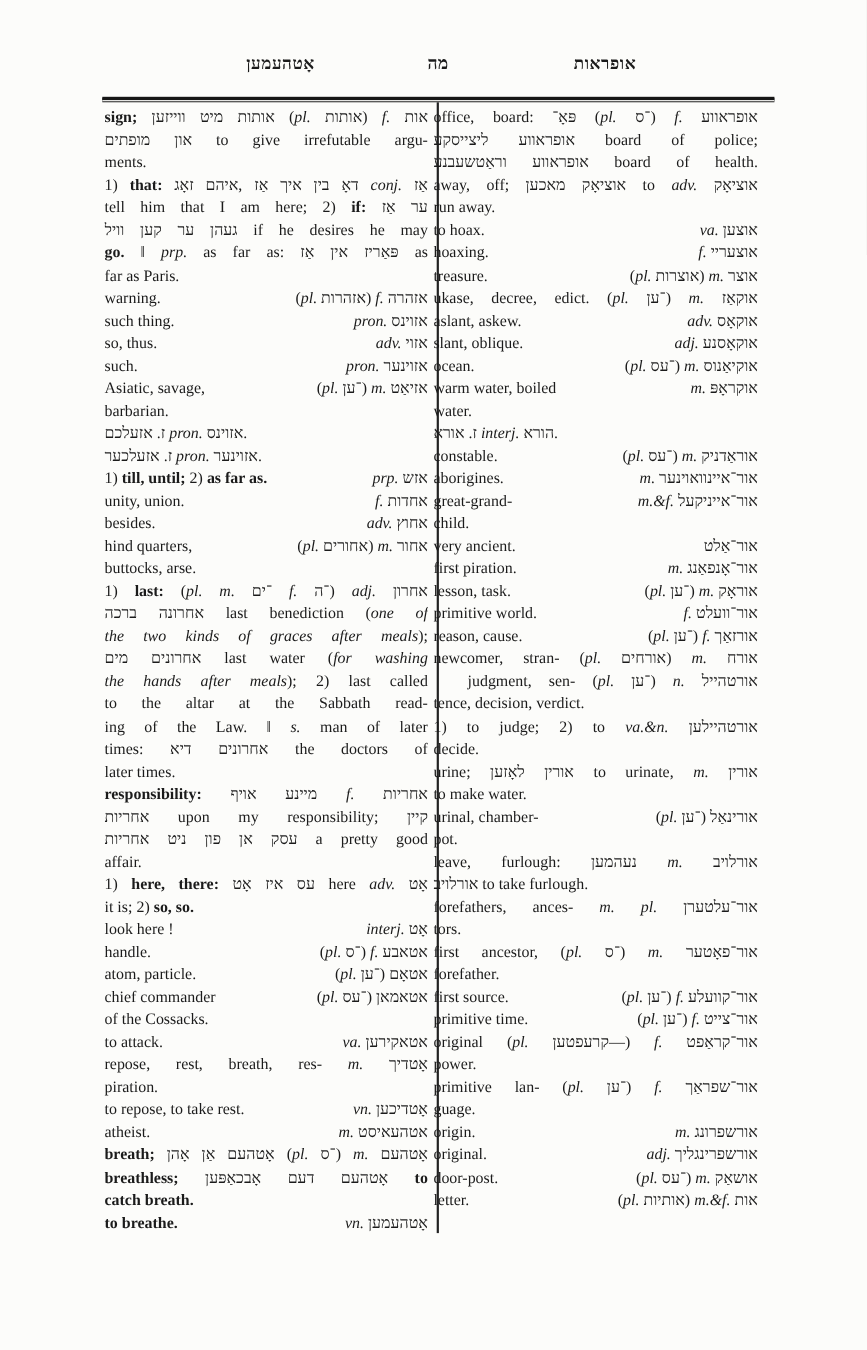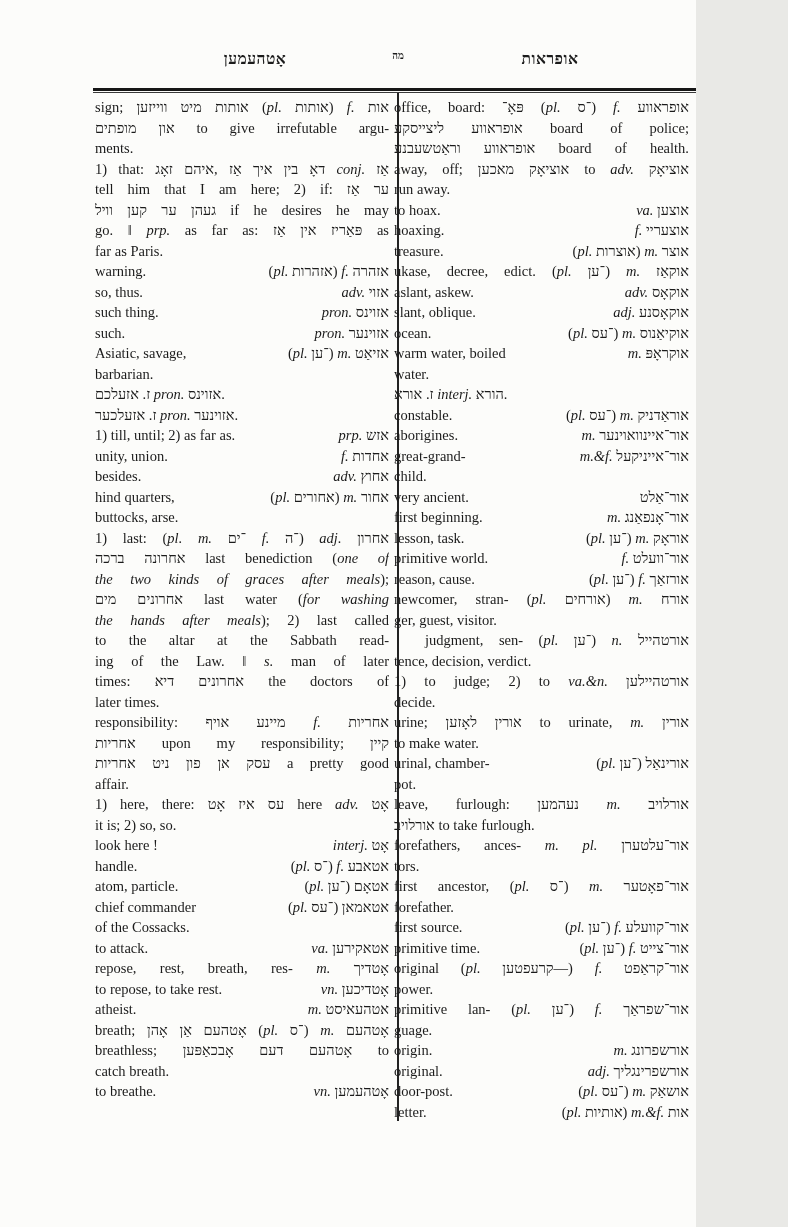--- a/index.html
+++ b/index.html
@@ -1,33 +1,33 @@
 <!DOCTYPE html>
 <html><head>
 <meta charset="utf-8">
 <style>
   html,body{margin:0;padding:0;background:#e9e9e6;}
   .page{
     position:relative;
-    width:696px;height:1227px;
+    width:788px;height:1227px;
     background:#fcfcfa;
     color:#1b1b1b;
     font-family:"Liberation Serif","DejaVu Serif","DejaVu Sans",serif;
     overflow:hidden;
   }
   .running-header{position:absolute;top:50px;left:0;width:788px;height:26px;}
   .catchword{
     position:absolute;display:inline-block;text-align:center;
     font-weight:bold;font-size:15.5px;letter-spacing:.5px;
   }
   .catchword.left{left:165px;width:180px;}
   .catchword.right{left:460px;width:180px;}
   .page-number{
     position:absolute;left:370px;width:56px;text-align:center;
-    font-weight:bold;font-size:10px;
+    font-weight:bold;font-size:16px;
   }
   .header-rule{
     position:absolute;top:88px;left:93px;width:611px;height:3px;
     background:#161616;border-bottom:1px solid #fcfcfa;box-shadow:0 1px 0 #3a3a3a;
   }
   .column-divider{
     position:absolute;top:93px;left:397px;width:2px;height:1028px;
     background:#222;
   }
   .col{
@@ -36,21 +36,21 @@
   .col.left{left:95px;width:294px;}
   .col.right{left:394px;width:295px;}
   .ln{
     height:20.5px;line-height:20.5px;font-size:14.5px;
     white-space:pre-wrap;overflow:hidden;
   }
   .ln.j{text-align:justify;text-align-last:justify;}
   .ln.r{text-align:left;}
   .ln.t{display:flex;justify-content:space-between;}
   .ln.t .lft,.ln.t .rgt{white-space:pre;}
-  .b{font-weight:normal;}
+  .b{font-weight:bold;}
   .i{font-style:italic;}
 </style>
 </head>
 <body>
 
 <div class="page">
   <div class="running-header">
     <span class="catchword left">אָטהעמען</span>
     <span class="page-number">מה</span>
     <span class="catchword right">אופראות</span>
@@ -60,22 +60,22 @@
   <div class="col left" id="col-left">
       <div class="ln j"><span class="b">sign; </span><span>ווייזען‎ מיט‎ אותות </span><span>(</span><span class="i">pl.</span><span> אותות) </span><span class="i">f.</span><span> אות</span></div>
       <div class="ln j"><span>מופתים‎ און </span><span>to give irrefutable argu-</span></div>
       <div class="ln f"><span>ments.</span></div>
       <div class="ln j"><span>1) </span><span class="b">that: </span><span>זאָג‎ איהם,‎ אַז‎ איך‎ בין‎ דאָ </span><span class="i">conj.</span><span> אַז</span></div>
       <div class="ln j"><span>tell him that I am here; 2) </span><span class="b">if: </span><span>אַז‎ ער</span></div>
       <div class="ln j"><span>וויל‎ קען‎ ער‎ געהן </span><span>if he desires he may</span></div>
       <div class="ln j"><span class="b">go.</span><span> ‖ </span><span class="i">prp.</span><span> as far as: </span><span>אַז‎ אין‎ פּאַריז </span><span>as</span></div>
       <div class="ln f"><span>far as Paris.</span></div>
       <div class="ln t"><span class="lft"><span>warning.</span></span><span class="rgt"><span>(</span><span class="i">pl.</span><span> אזהרות) </span><span class="i">f.</span><span> אזהרה</span></span></div>
+      <div class="ln t"><span class="lft"><span>such thing.</span></span><span class="rgt"><span class="i">pron.</span><span> אזוינס</span></span></div>
       <div class="ln t"><span class="lft"><span>so, thus.</span></span><span class="rgt"><span class="i">adv.</span><span> אזוי</span></span></div>
-      <div class="ln t"><span class="lft"><span>such thing.</span></span><span class="rgt"><span class="i">pron.</span><span> אזוינס</span></span></div>
       <div class="ln t"><span class="lft"><span>such.</span></span><span class="rgt"><span class="i">pron.</span><span> אזוינער</span></span></div>
       <div class="ln t"><span class="lft"><span>Asiatic, savage,</span></span><span class="rgt"><span>(</span><span class="i">pl.</span><span> ־ען) </span><span class="i">m.</span><span> אזיאַט</span></span></div>
       <div class="ln f"><span>barbarian.</span></div>
       <div class="ln r"><span>אזעלכם‎ ז.‏ </span><span class="i">pron.</span><span> אזוינס.</span></div>
       <div class="ln r"><span>אזעלכער‎ ז.‏ </span><span class="i">pron.</span><span> אזוינער.</span></div>
       <div class="ln t"><span class="lft"><span>1) </span><span class="b">till, until;</span><span> 2) </span><span class="b">as far as.</span></span><span class="rgt"><span class="i">prp.</span><span> אזש</span></span></div>
       <div class="ln t"><span class="lft"><span>unity, union.</span></span><span class="rgt"><span class="i">f.</span><span> אחדות</span></span></div>
       <div class="ln t"><span class="lft"><span>besides.</span></span><span class="rgt"><span class="i">adv.</span><span> אחוץ</span></span></div>
       <div class="ln t"><span class="lft"><span>hind quarters,</span></span><span class="rgt"><span>(</span><span class="i">pl.</span><span> אחורים) </span><span class="i">m.</span><span> אחור</span></span></div>
       <div class="ln f"><span>buttocks, arse.</span></div>
@@ -94,20 +94,21 @@
       <div class="ln f"><span>affair.</span></div>
       <div class="ln j"><span>1) </span><span class="b">here, there:</span><span> </span><span>אָט‎ איז‎ עס </span><span>here </span><span class="i">adv.</span><span> אָט</span></div>
       <div class="ln f"><span>it is; 2) </span><span class="b">so, so.</span></div>
       <div class="ln t"><span class="lft"><span>look here !</span></span><span class="rgt"><span class="i">interj.</span><span> אָט</span></span></div>
       <div class="ln t"><span class="lft"><span>handle.</span></span><span class="rgt"><span>(</span><span class="i">pl.</span><span> ־ס) </span><span class="i">f.</span><span> אטאבע</span></span></div>
       <div class="ln t"><span class="lft"><span>atom, particle.</span></span><span class="rgt"><span>(</span><span class="i">pl.</span><span> ־ען) </span><span>אטאָם</span></span></div>
       <div class="ln t"><span class="lft"><span>chief commander</span></span><span class="rgt"><span>(</span><span class="i">pl.</span><span> ־עס) </span><span>אטאמאן</span></span></div>
       <div class="ln f"><span>of the Cossacks.</span></div>
       <div class="ln t"><span class="lft"><span>to attack.</span></span><span class="rgt"><span class="i">va.</span><span> אטאקירען</span></span></div>
       <div class="ln j"><span>repose, rest, breath, res- </span><span class="i">m.</span><span> אָטדיך</span></div>
+      <div class="ln f"><span>piration.</span></div>
       <div class="ln t"><span class="lft"><span>to repose, to take rest.</span></span><span class="rgt"><span class="i">vn.</span><span> אָטדיכען</span></span></div>
       <div class="ln t"><span class="lft"><span>atheist.</span></span><span class="rgt"><span class="i">m.</span><span> אטהעאיסט</span></span></div>
       <div class="ln j"><span class="b">breath; </span><span>אָהן‎ אַן‎ אָטהעם </span><span>(</span><span class="i">pl.</span><span> ־ס) </span><span class="i">m.</span><span> אָטהעם</span></div>
       <div class="ln j"><span class="b">breathless; </span><span>אָבכאַפּען‎ דעם‎ אָטהעם </span><span class="b">to</span></div>
       <div class="ln f"><span class="b">catch breath.</span></div>
       <div class="ln t"><span class="lft"><span class="b">to breathe.</span></span><span class="rgt"><span class="i">vn.</span><span> אָטהעמען</span></span></div>
     </div>
   <div class="col right" id="col-right">
       <div class="ln j"><span>office, board: </span><span>פּאָ־ </span><span>(</span><span class="i">pl.</span><span> ־ס) </span><span class="i">f.</span><span> אופראווע</span></div>
       <div class="ln j"><span>ליצייסקע‎ אופראווע </span><span>board of police;</span></div>
@@ -122,26 +123,25 @@
       <div class="ln t"><span class="lft"><span>slant, oblique.</span></span><span class="rgt"><span class="i">adj.</span><span> אוקאָסנע</span></span></div>
       <div class="ln t"><span class="lft"><span>ocean.</span></span><span class="rgt"><span>(</span><span class="i">pl.</span><span> ־עס) </span><span class="i">m.</span><span> אוקיאַנוס</span></span></div>
       <div class="ln t"><span class="lft"><span>warm water, boiled</span></span><span class="rgt"><span class="i">m.</span><span> אוקראָפּ</span></span></div>
       <div class="ln f"><span>water.</span></div>
       <div class="ln r"><span>אורא‎ ז.‏ </span><span class="i">interj.</span><span> הורא.</span></div>
       <div class="ln t"><span class="lft"><span>constable.</span></span><span class="rgt"><span>(</span><span class="i">pl.</span><span> ־עס) </span><span class="i">m.</span><span> אוראַדניק</span></span></div>
       <div class="ln t"><span class="lft"><span>aborigines.</span></span><span class="rgt"><span class="i">m.</span><span> אור־איינוואוינער</span></span></div>
       <div class="ln t"><span class="lft"><span>great-grand-</span></span><span class="rgt"><span class="i">m.&amp;f.</span><span> אור־אייניקעל</span></span></div>
       <div class="ln f"><span>child.</span></div>
       <div class="ln t"><span class="lft"><span>very ancient.</span></span><span class="rgt"><span>אור־אַלט</span></span></div>
-      <div class="ln t"><span class="lft"><span>first beginning.</span></span><span class="rgt"><span class="i">m.</span><span> אור־אָנפאַנג</span></span></div>
+      <div class="ln t"><span class="lft"><span>first piration.</span></span><span class="rgt"><span class="i">m.</span><span> אור־אָנפאַנג</span></span></div>
       <div class="ln t"><span class="lft"><span>lesson, task.</span></span><span class="rgt"><span>(</span><span class="i">pl.</span><span> ־ען) </span><span class="i">m.</span><span> אוראָק</span></span></div>
       <div class="ln t"><span class="lft"><span>primitive world.</span></span><span class="rgt"><span class="i">f.</span><span> אור־וועלט</span></span></div>
       <div class="ln t"><span class="lft"><span>reason, cause.</span></span><span class="rgt"><span>(</span><span class="i">pl.</span><span> ־ען) </span><span class="i">f.</span><span> אורזאַך</span></span></div>
       <div class="ln j"><span>newcomer, stran- </span><span>(</span><span class="i">pl.</span><span> אורחים) </span><span class="i">m.</span><span> אורח</span></div>
-      <div class="ln f"><span>ger, guest, visitor.</span></div>
       <div class="ln j"><span>&nbsp;&nbsp;judgment, sen- </span><span>(</span><span class="i">pl.</span><span> ־ען) </span><span class="i">n.</span><span> אורטהייל</span></div>
       <div class="ln f"><span>tence, decision, verdict.</span></div>
       <div class="ln j"><span>1) to judge; 2) to </span><span class="i">va.&amp;n.</span><span> אורטהיילען</span></div>
       <div class="ln f"><span>decide.</span></div>
       <div class="ln j"><span>urine; </span><span>לאָזען‎ אורין </span><span>to urinate, </span><span class="i">m.</span><span> אורין</span></div>
       <div class="ln f"><span>to make water.</span></div>
       <div class="ln t"><span class="lft"><span>urinal, chamber-</span></span><span class="rgt"><span>(</span><span class="i">pl.</span><span> ־ען) </span><span>אורינאַל</span></span></div>
       <div class="ln f"><span>pot.</span></div>
       <div class="ln j"><span>leave, furlough: </span><span>נעהמען </span><span class="i">m.</span><span> אורלויב</span></div>
       <div class="ln f"><span>אורלויב </span><span>to take furlough.</span></div>

